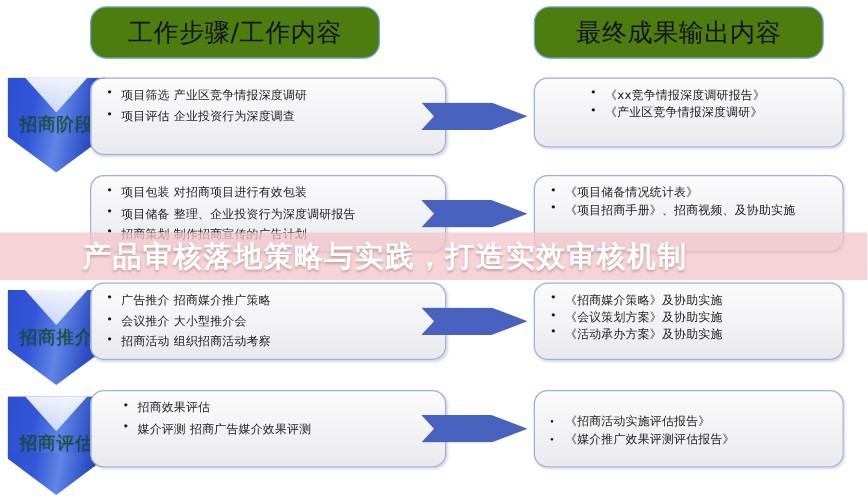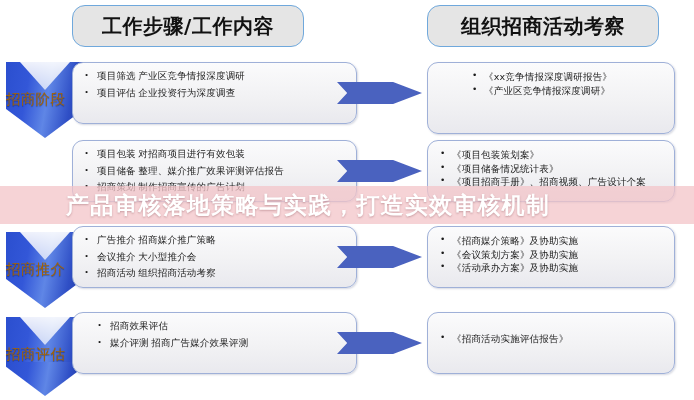--- a/index.html
+++ b/index.html
@@ -22,27 +22,27 @@
     height: 400px;
     background: #ffffff;
   }
 
   
   .header-pill {
     position: absolute;
     box-sizing: border-box;
     border: 1.6px solid #6fa8dc;
     border-radius: 13px;
-    background: #e5e5e5;
+    background: #4d7c0f;
     display: flex;
     align-items: center;
     justify-content: center;
     color: #111111;
     font-size: 20px;
-    font-weight: 700;
+    font-weight: 400;
     letter-spacing: 0.5px;
     line-height: 1;
   }
   #hdr-left  { left: 72px;  top: 5px;  width: 232px; height: 42px; }
   #hdr-right { left: 427px; top: 5px;  width: 232px; height: 42px; }
 
   
   .stage-arrow {
     position: absolute;
     left: 6px;
@@ -65,21 +65,22 @@
     width: 50px;
     height: 28px;
     background: linear-gradient(180deg, rgba(255,255,255,0.92), rgba(255,255,255,0.70));
     clip-path: polygon(0% 0%, 100% 0%, 50% 100%);
   }
   .stage-arrow .label {
     position: absolute;
     left: 0;
     top: 28px;
     width: 100%;
-    color: #a16207;
+    text-align: center;
+    color: #14532d;
     font-size: 14.5px;
     letter-spacing: 0.3px;
     text-shadow: 0 1px 1px rgba(0,0,0,0.35);
     white-space: nowrap;
   }
   #arrow-1 { top: 62px; }
   #arrow-2 { top: 147px; }
   #arrow-3 { top: 232px; font-family: Liberation Serif, serif; }
   #arrow-4 { top: 317px; }
 
@@ -121,32 +122,32 @@
   }
   .content-box li::before {
     content: "\2022";
     position: absolute;
     left: 0;
     top: -1px;
     font-size: 9px;
     color: #1b1b1b;
   }
 
-  .left-box  { left: 72px;  width: 285px; font-family: Liberation Serif, serif; }
+  .left-box  { left: 72px;  width: 285px; }
   .right-box { left: 427px; width: 248px; }
 
   #lbox-1 { top: 62px;  height: 62px; }
   #lbox-2 { top: 140px; height: 62px; }
   #lbox-3 { top: 226px; height: 62px; }
   #lbox-4 { top: 312px; height: 62px; padding-left: 25px; }
 
-  #rbox-1 { top: 62px;  height: 72px; padding-left: 44px; }
+  #rbox-1 { top: 62px;  height: 56px; padding-left: 44px; }
   #rbox-2 { top: 140px; height: 62px; }
   #rbox-3 { top: 226px; height: 62px; }
-  #rbox-4 { top: 312px; height: 62px; }
+  #rbox-4 { top: 312px; height: 62px; font-family: Liberation Serif, serif; }
 
   .right-box li { margin-bottom: 4px; font-size: 9.5px; }
   #rbox-4 ul { padding-top: 12px; }
 
   
   .flow-arrow {
     position: absolute;
     left: 337px;
     width: 85px;
     height: 22px;
@@ -188,21 +189,21 @@
     text-shadow: 0 1px 2px rgba(120,60,70,0.35);
   }
 </style>
 </head>
 <body>
 
 <div id="canvas">
 
   <div class="header-pill" id="hdr-left">工作步骤/工作内容</div>
 
-  <div class="header-pill" id="hdr-right">组织招商活动考察</div>
+  <div class="header-pill" id="hdr-right">最终成果输出内容</div>
 
   <div class="stage-arrow" id="arrow-1">
     <div class="shape"></div>
     <div class="notch"></div>
     <div class="label">招商阶段</div>
   </div>
 
 
   <div class="stage-arrow" id="arrow-3">
     <div class="shape"></div>
@@ -221,21 +222,21 @@
   <div class="content-box left-box" id="lbox-1">
     <ul>
       <li>项目筛选 产业区竞争情报深度调研</li>
       <li>项目评估 企业投资行为深度调查</li>
     </ul>
   </div>
 
   <div class="content-box left-box" id="lbox-2">
     <ul>
       <li>项目包装 对招商项目进行有效包装</li>
-      <li>项目储备 整理、媒介推广效果评测评估报告</li>
+      <li>项目储备 整理、企业投资行为深度调研报告</li>
       <li>招商策划 制作招商宣传的广告计划</li>
     </ul>
   </div>
 
   <div class="content-box left-box" id="lbox-3">
     <ul>
       <li>广告推介 招商媒介推广策略</li>
       <li>会议推介 大小型推介会</li>
       <li>招商活动 组织招商活动考察</li>
     </ul>
@@ -255,36 +256,36 @@
 
   <div class="content-box right-box" id="rbox-1">
     <ul>
       <li>《xx竞争情报深度调研报告》</li>
       <li>《产业区竞争情报深度调研》</li>
     </ul>
   </div>
 
   <div class="content-box right-box" id="rbox-2">
     <ul>
-      <li>《项目包装策划案》</li>
       <li>《项目储备情况统计表》</li>
-      <li>《项目招商手册》、招商视频、广告设计个案</li>
+      <li>《项目招商手册》、招商视频、及协助实施</li>
     </ul>
   </div>
 
   <div class="content-box right-box" id="rbox-3">
     <ul>
       <li>《招商媒介策略》及协助实施</li>
       <li>《会议策划方案》及协助实施</li>
       <li>《活动承办方案》及协助实施</li>
     </ul>
   </div>
 
   <div class="content-box right-box" id="rbox-4">
     <ul>
       <li>《招商活动实施评估报告》</li>
+      <li>《媒介推广效果评测评估报告》</li>
     </ul>
   </div>
 
   <div id="overlay-banner"></div>
   <div id="overlay-title">产品审核落地策略与实践，打造实效审核机制</div>
 
 </div>
 
 </body></html>

